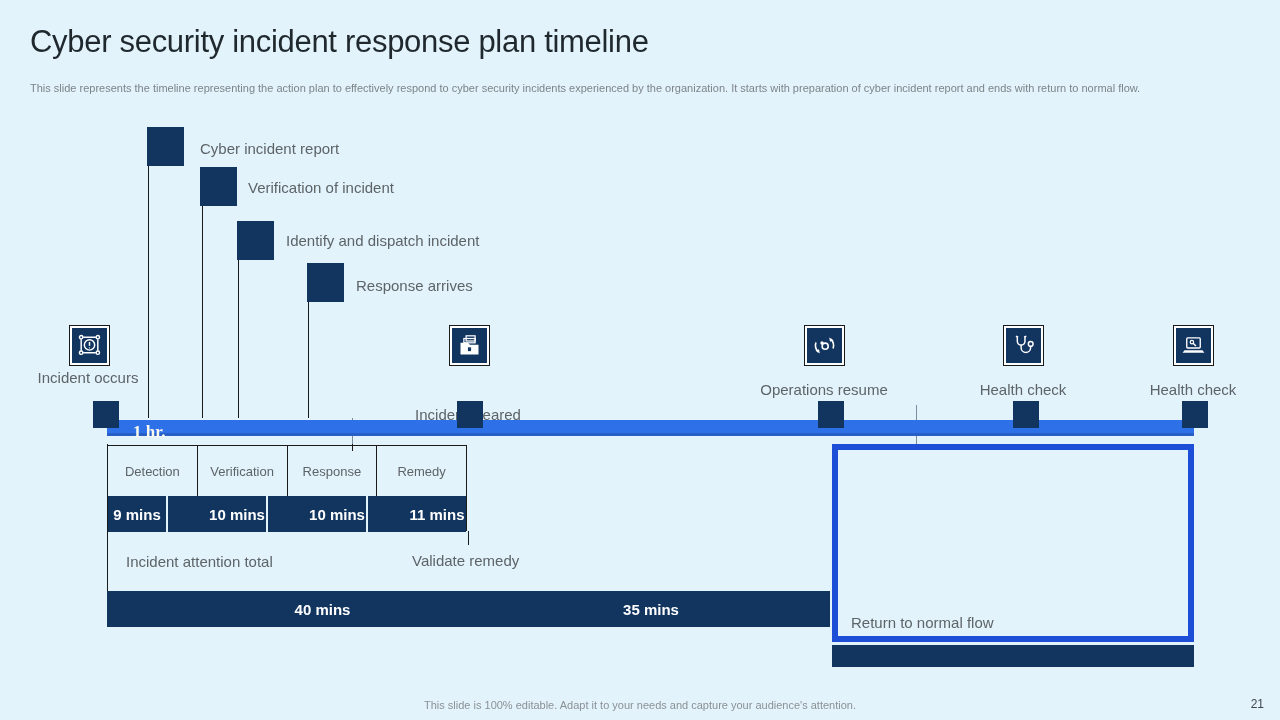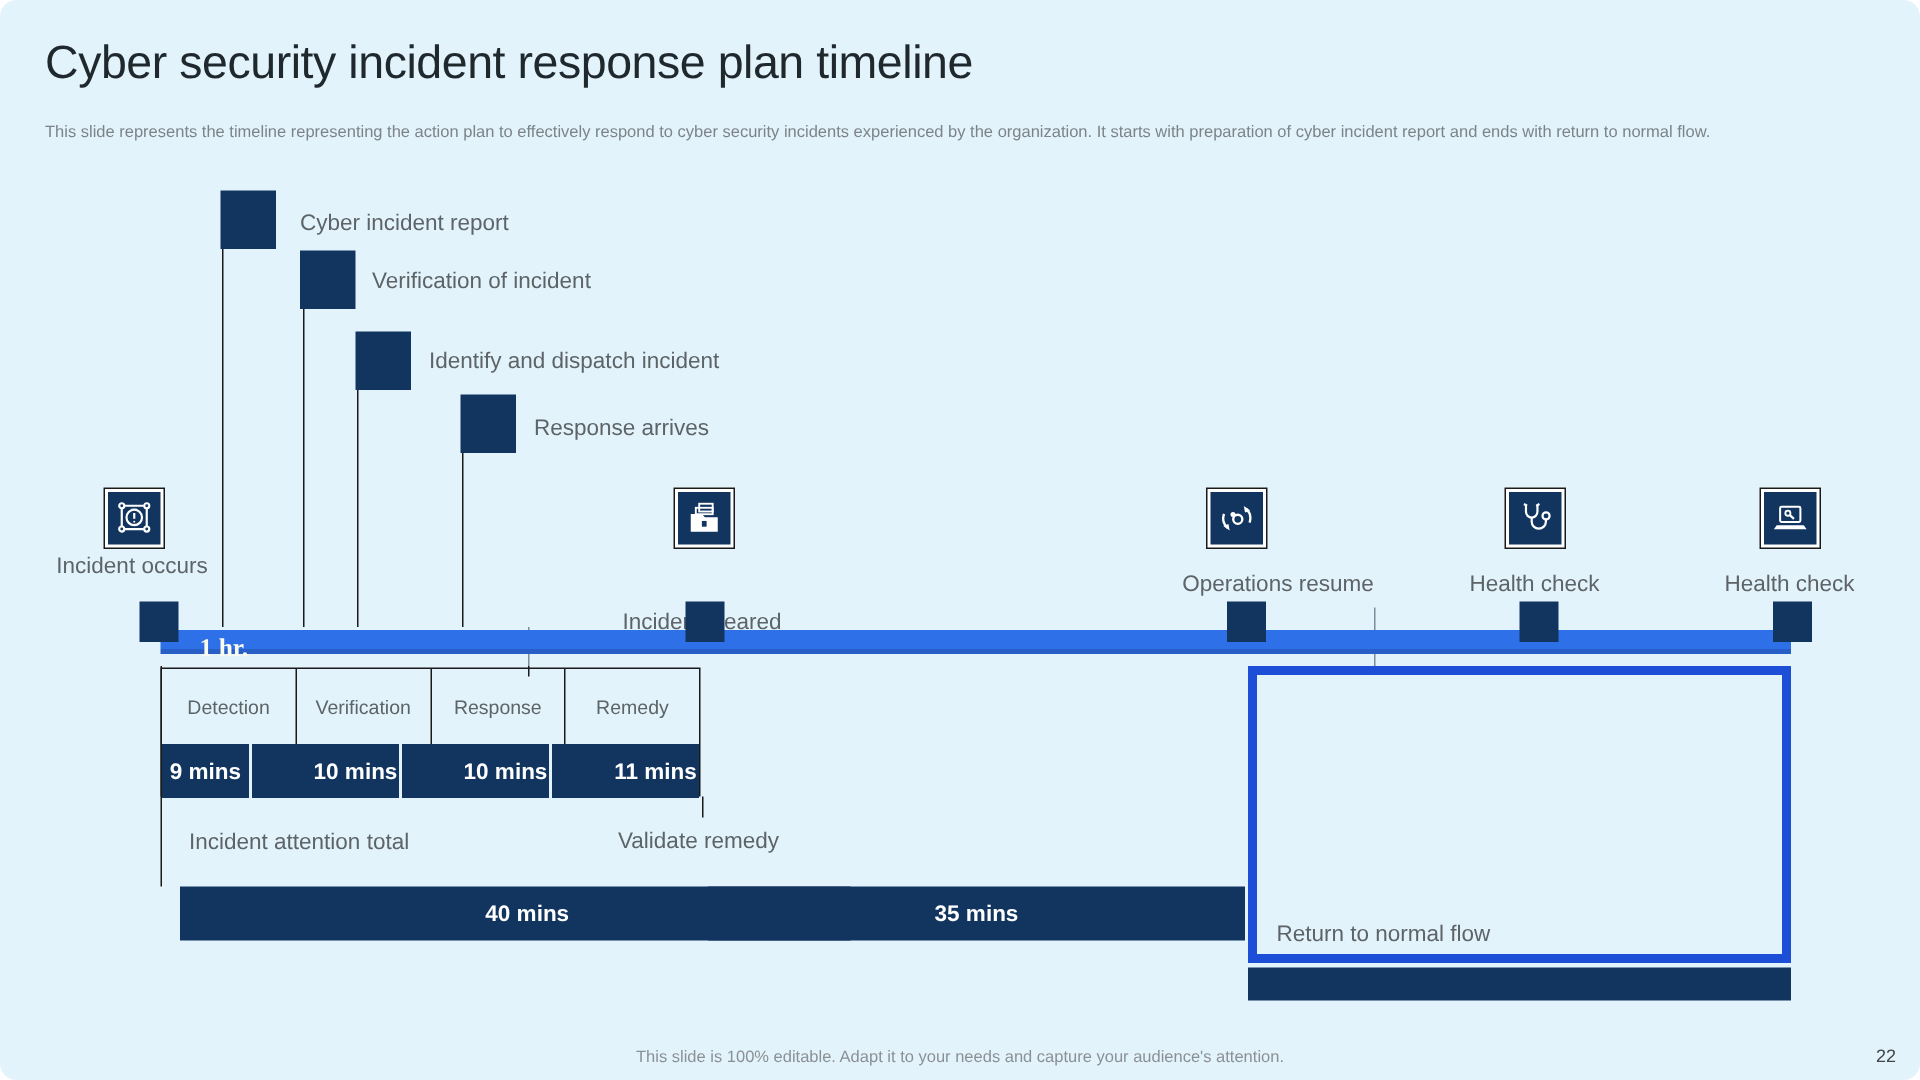--- a/index.html
+++ b/index.html
@@ -1,20 +1,19 @@
 <!DOCTYPE html>
 <html><head>
 <meta charset="utf-8">
 <style>
   html,body{margin:0;padding:0;}
   .slide{
     position:relative; width:1280px; height:720px;
     background:#E3F3FC; overflow:hidden;
     font-family:"Liberation Sans", sans-serif;
-    border-radius:11px;
     --navy:#123560; --bar:#2E70E8; --barDark:#285FC6; --gray:#5D6467;
   }
   .title{
     position:absolute; left:30px; top:24px;
     font-size:31px; color:#1F282D; letter-spacing:-0.3px; font-weight:400;
   }
   .subtitle{
     position:absolute; left:30px; top:82px; width:1214px;
     font-size:11px; color:#7C8488;
   }
@@ -139,21 +138,21 @@
       <svg viewBox="0 0 24 24" width="27" height="27" fill="none" stroke="#fff" stroke-width="1.4">
         <path d="M17.5 6.3 A8 8 0 0 1 19.6 14.6"></path>
         <polygon points="16.2,4.8 20,7.4 16.9,8.6" fill="#fff" stroke="none"></polygon>
         <path d="M6.5 17.7 A8 8 0 0 1 4.4 9.4"></path>
         <polygon points="7.8,19.2 4,16.6 7.1,15.4" fill="#fff" stroke="none"></polygon>
         <circle cx="12.6" cy="12.6" r="2.7"></circle>
         <circle cx="9.8" cy="9.8" r="1.5" fill="#fff" stroke="none"></circle>
       </svg>
     </div>
   </div>
-  <div class="m-label" style="left:852px; top:381px;">Operations resume</div>
+  <div class="m-label" style="left:824px; top:381px;">Operations resume</div>
   <div class="marker" style="left:818px; top:401px;"></div>
 
   <div class="iconbox" style="left:1003px; top:325px;">
     <div class="inner">
       <svg viewBox="0 0 24 24" width="27" height="27" fill="none" stroke="#fff" stroke-width="1.3">
         <path d="M6.5 4.2 v4 a3.4 3.4 0 0 0 6.8 0 v-4"></path>
         <line x1="5.3" y1="3.6" x2="7.2" y2="4.6"></line>
         <line x1="14.5" y1="3.6" x2="12.6" y2="4.6"></line>
         <path d="M9.9 11.5 V14 a4.2 4.2 0 0 0 8.4 0 v-1.2"></path>
         <circle cx="18.4" cy="10.6" r="2.1"></circle>
@@ -197,24 +196,24 @@
       <div class="vcell">9 mins</div>
       <div class="vcell">10 mins</div>
       <div class="vcell">10 mins</div>
       <div class="vcell">11 mins</div>
     </div>
   </div>
 
   <div class="plain-label" style="left:126px; top:553px;">Incident attention total</div>
   <div class="plain-label" style="left:412px; top:552px;">Validate remedy</div>
 
-  <div class="dur-bar" style="left:120px; width:431px;padding-left:16px;">40 mins</div>
+  <div class="dur-bar" style="left:107px; width:431px;">40 mins</div>
   <div class="dur-bar" style="left:472px; width:358px;">35 mins</div>
 
   <div class="return-box">
     <div class="return-label">Return to normal flow</div>
   </div>
   <div class="return-bar"></div>
 
   <div class="footer">This slide is 100% editable. Adapt it to your needs and capture your audience's attention.</div>
-  <div class="pagenum">22</div>
+  <div class="pagenum">21</div>
 
 </div>
 
 </body></html>

